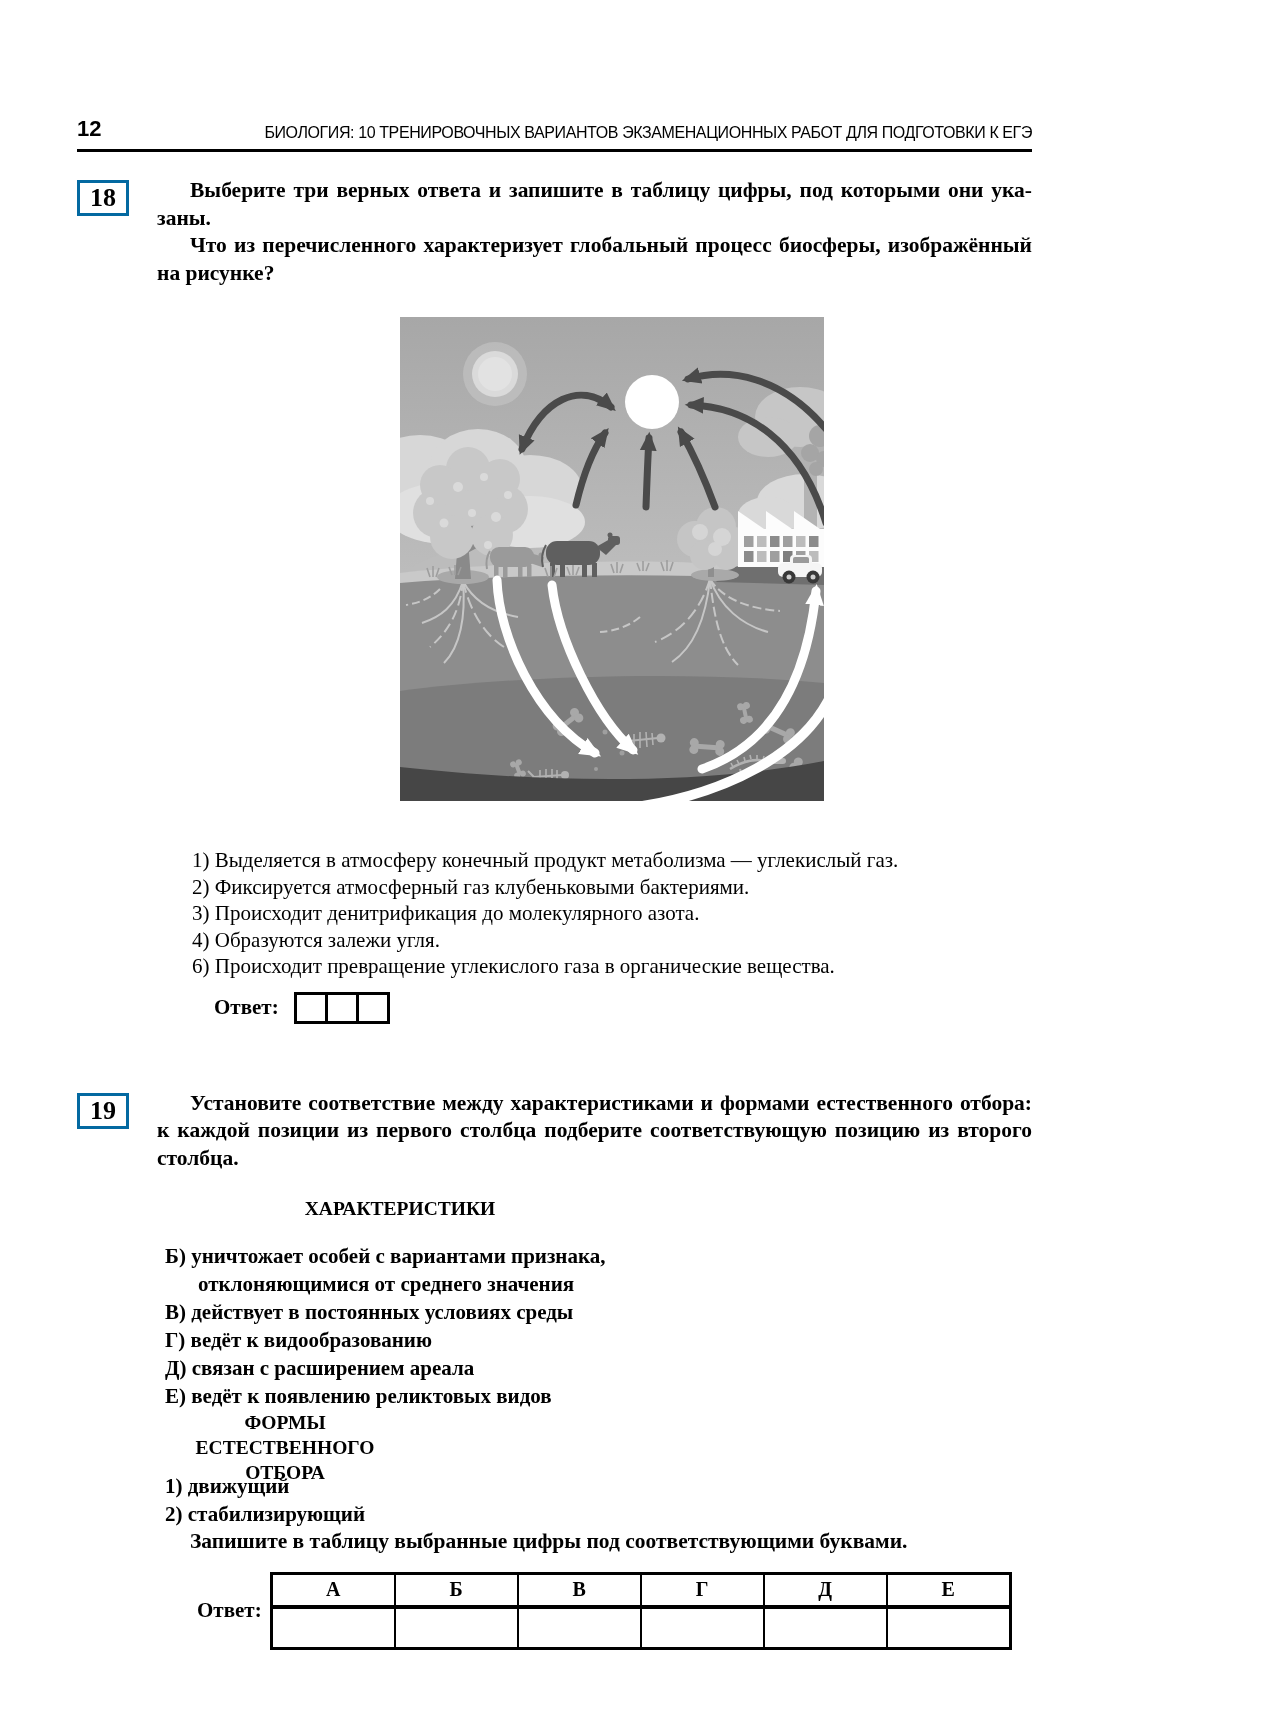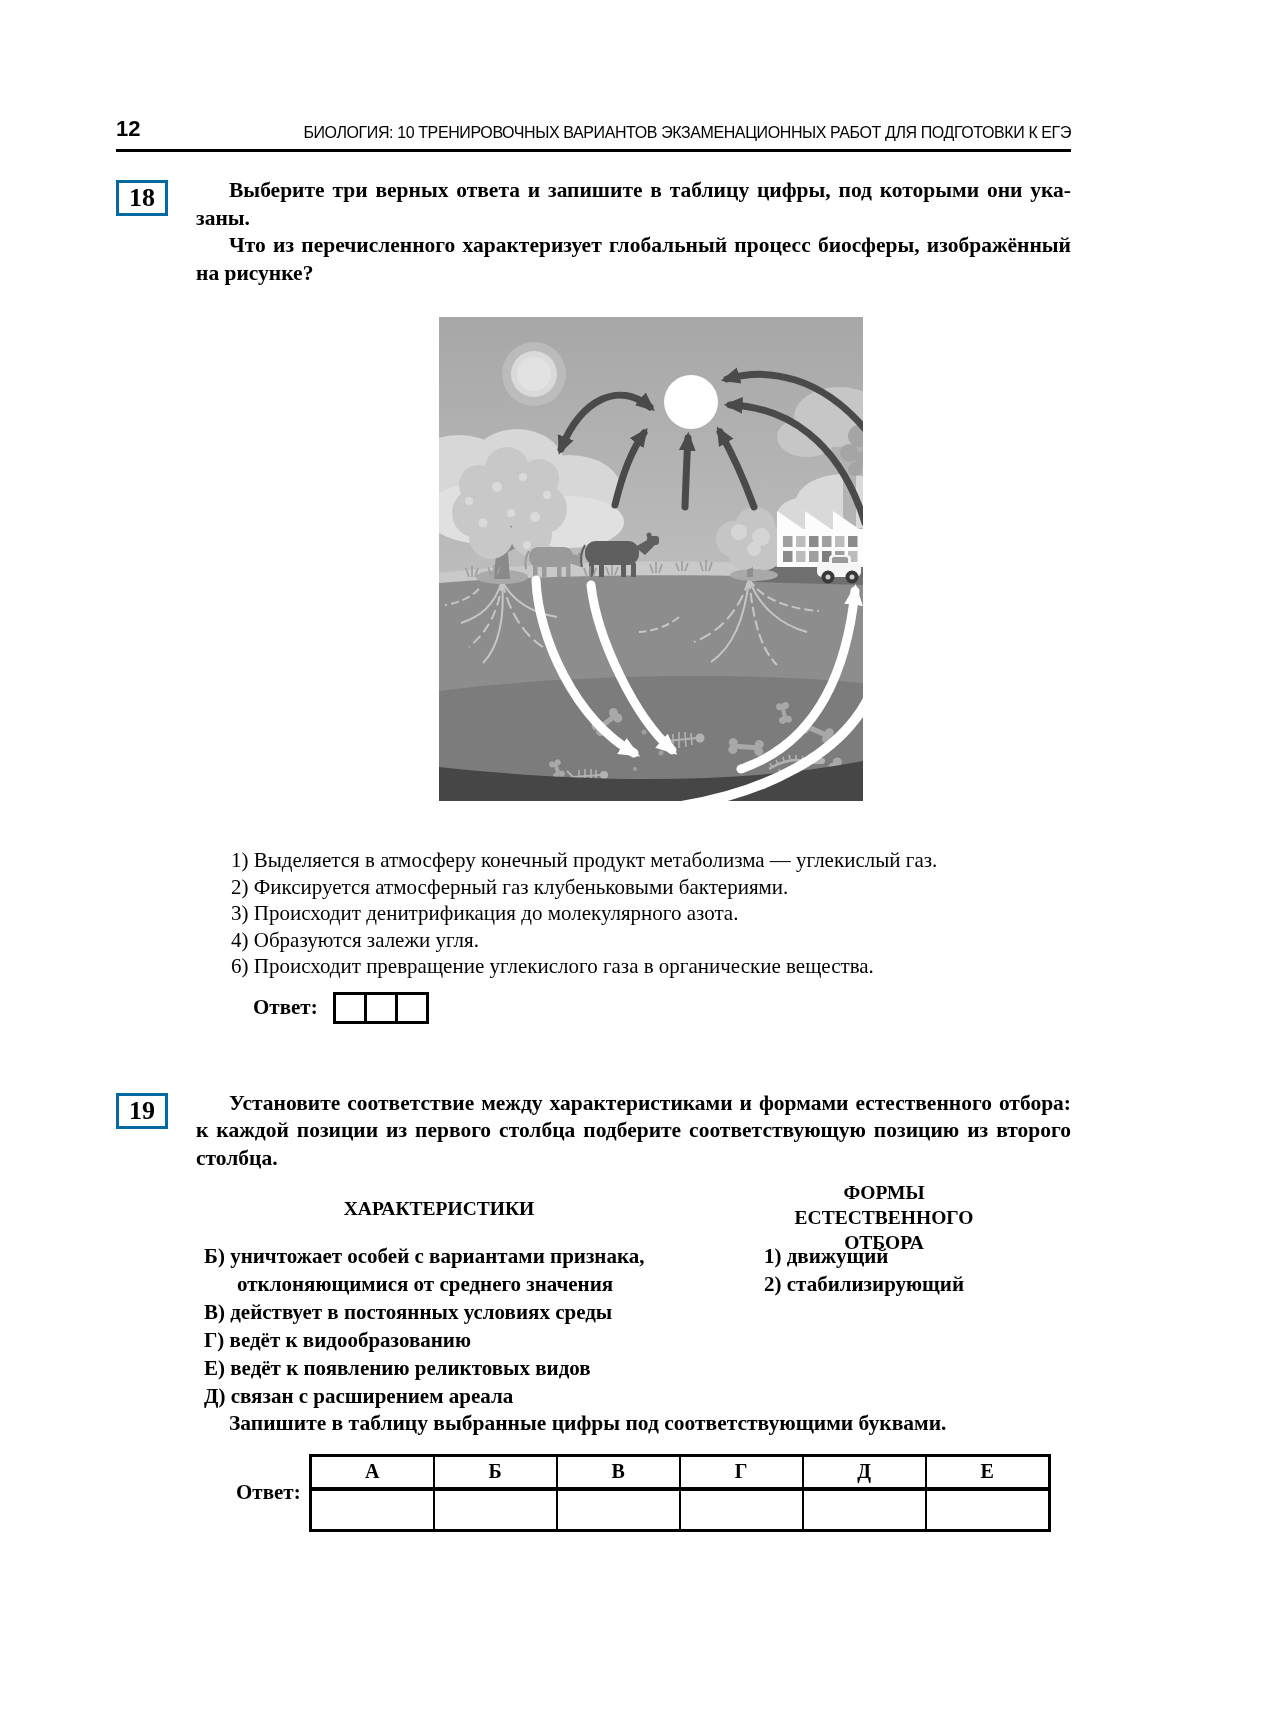--- a/index.html
+++ b/index.html
@@ -1,20 +1,20 @@
 <!DOCTYPE html>
 <html><head>
 <meta charset="utf-8">
 <style>
   html,body { margin:0; padding:0; }
   body {
     width:1270px; height:1713px; background:#ffffff; color:#000;
     font-family:"Liberation Serif", serif; overflow:hidden;
   }
-  .content { margin-left:116px; width:955px; }
+  .content { margin-left:77px; width:955px; }
 
   
   .page-header {
     display:flex; justify-content:space-between; align-items:flex-end;
     padding-top:116px; border-bottom:3px solid #000; padding-bottom:7px;
   }
   .page-num { font-family:"Liberation Sans", sans-serif; font-size:22px; font-weight:bold; }
   .page-title { font-family:"Liberation Sans", sans-serif; font-size:16px; font-weight:normal; letter-spacing:-0.4px; }
 
   
@@ -35,21 +35,21 @@
 
   ul.options { margin:46px 0 0 0; padding:0 0 0 35px; list-style:none; }
   ul.options li { font-size:21px; font-weight:normal; line-height:26.5px; }
 
   .answer-row { display:flex; align-items:center; margin-top:12px; padding-left:57px; gap:15px; }
   .answer-label { font-size:21px; font-weight:bold; }
   .cells { display:flex; border:3px solid #000; }
   .cells .cell { width:28px; height:26px; border-right:3px solid #000; }
   .cells .cell:last-child { border-right:none; }
 
-  .match-cols { display:flex; margin-top:8px; padding-left:8px; }
+  .match-cols { display:flex; margin-top:8px; padding-left:8px;flex-direction:column; }
   .col-left { width:560px; }
   .col-right { width:300px; }
   .col-header-box { height:62px; }
   .col-header { font-weight:bold; font-size:19.5px; line-height:25px; text-align:center; }
   .col-left .col-header { width:470px; padding-top:16px; }
   .col-right .col-header { width:240px; }
   .match-item { font-size:21px; font-weight:bold; line-height:28px; }
   .char-item { padding-left:33px; text-indent:-33px; }
 
   .instruction { margin-top:18px; }
@@ -367,22 +367,22 @@
     <p class="para">Установите соответствие между характеристиками и формами естественного от­бора: к каждой позиции из первого столбца подберите соответствующую позицию из второго столбца.</p>
 
     <div class="match-cols">
       <div class="col-left">
         <div class="col-header-box">
           <div class="col-header">ХАРАКТЕРИСТИКИ</div>
         </div>
         <div class="match-item char-item">Б) уничтожает особей с вариантами признака, отклоняющимися от среднего значения</div>
         <div class="match-item char-item">В) действует в постоянных условиях среды</div>
         <div class="match-item char-item">Г) ведёт к видообразованию</div>
+        <div class="match-item char-item">Д) связан с расширением ареала</div>
         <div class="match-item char-item">Е) ведёт к появлению реликтовых видов</div>
-        <div class="match-item char-item">Д) связан с расширением ареала</div>
       </div>
       <div class="col-right">
         <div class="col-header-box">
           <div class="col-header">ФОРМЫ ЕСТЕСТВЕННОГО ОТБОРА</div>
         </div>
         <div class="match-item">1) движущий</div>
         <div class="match-item">2) стабилизирующий</div>
       </div>
     </div>
 

